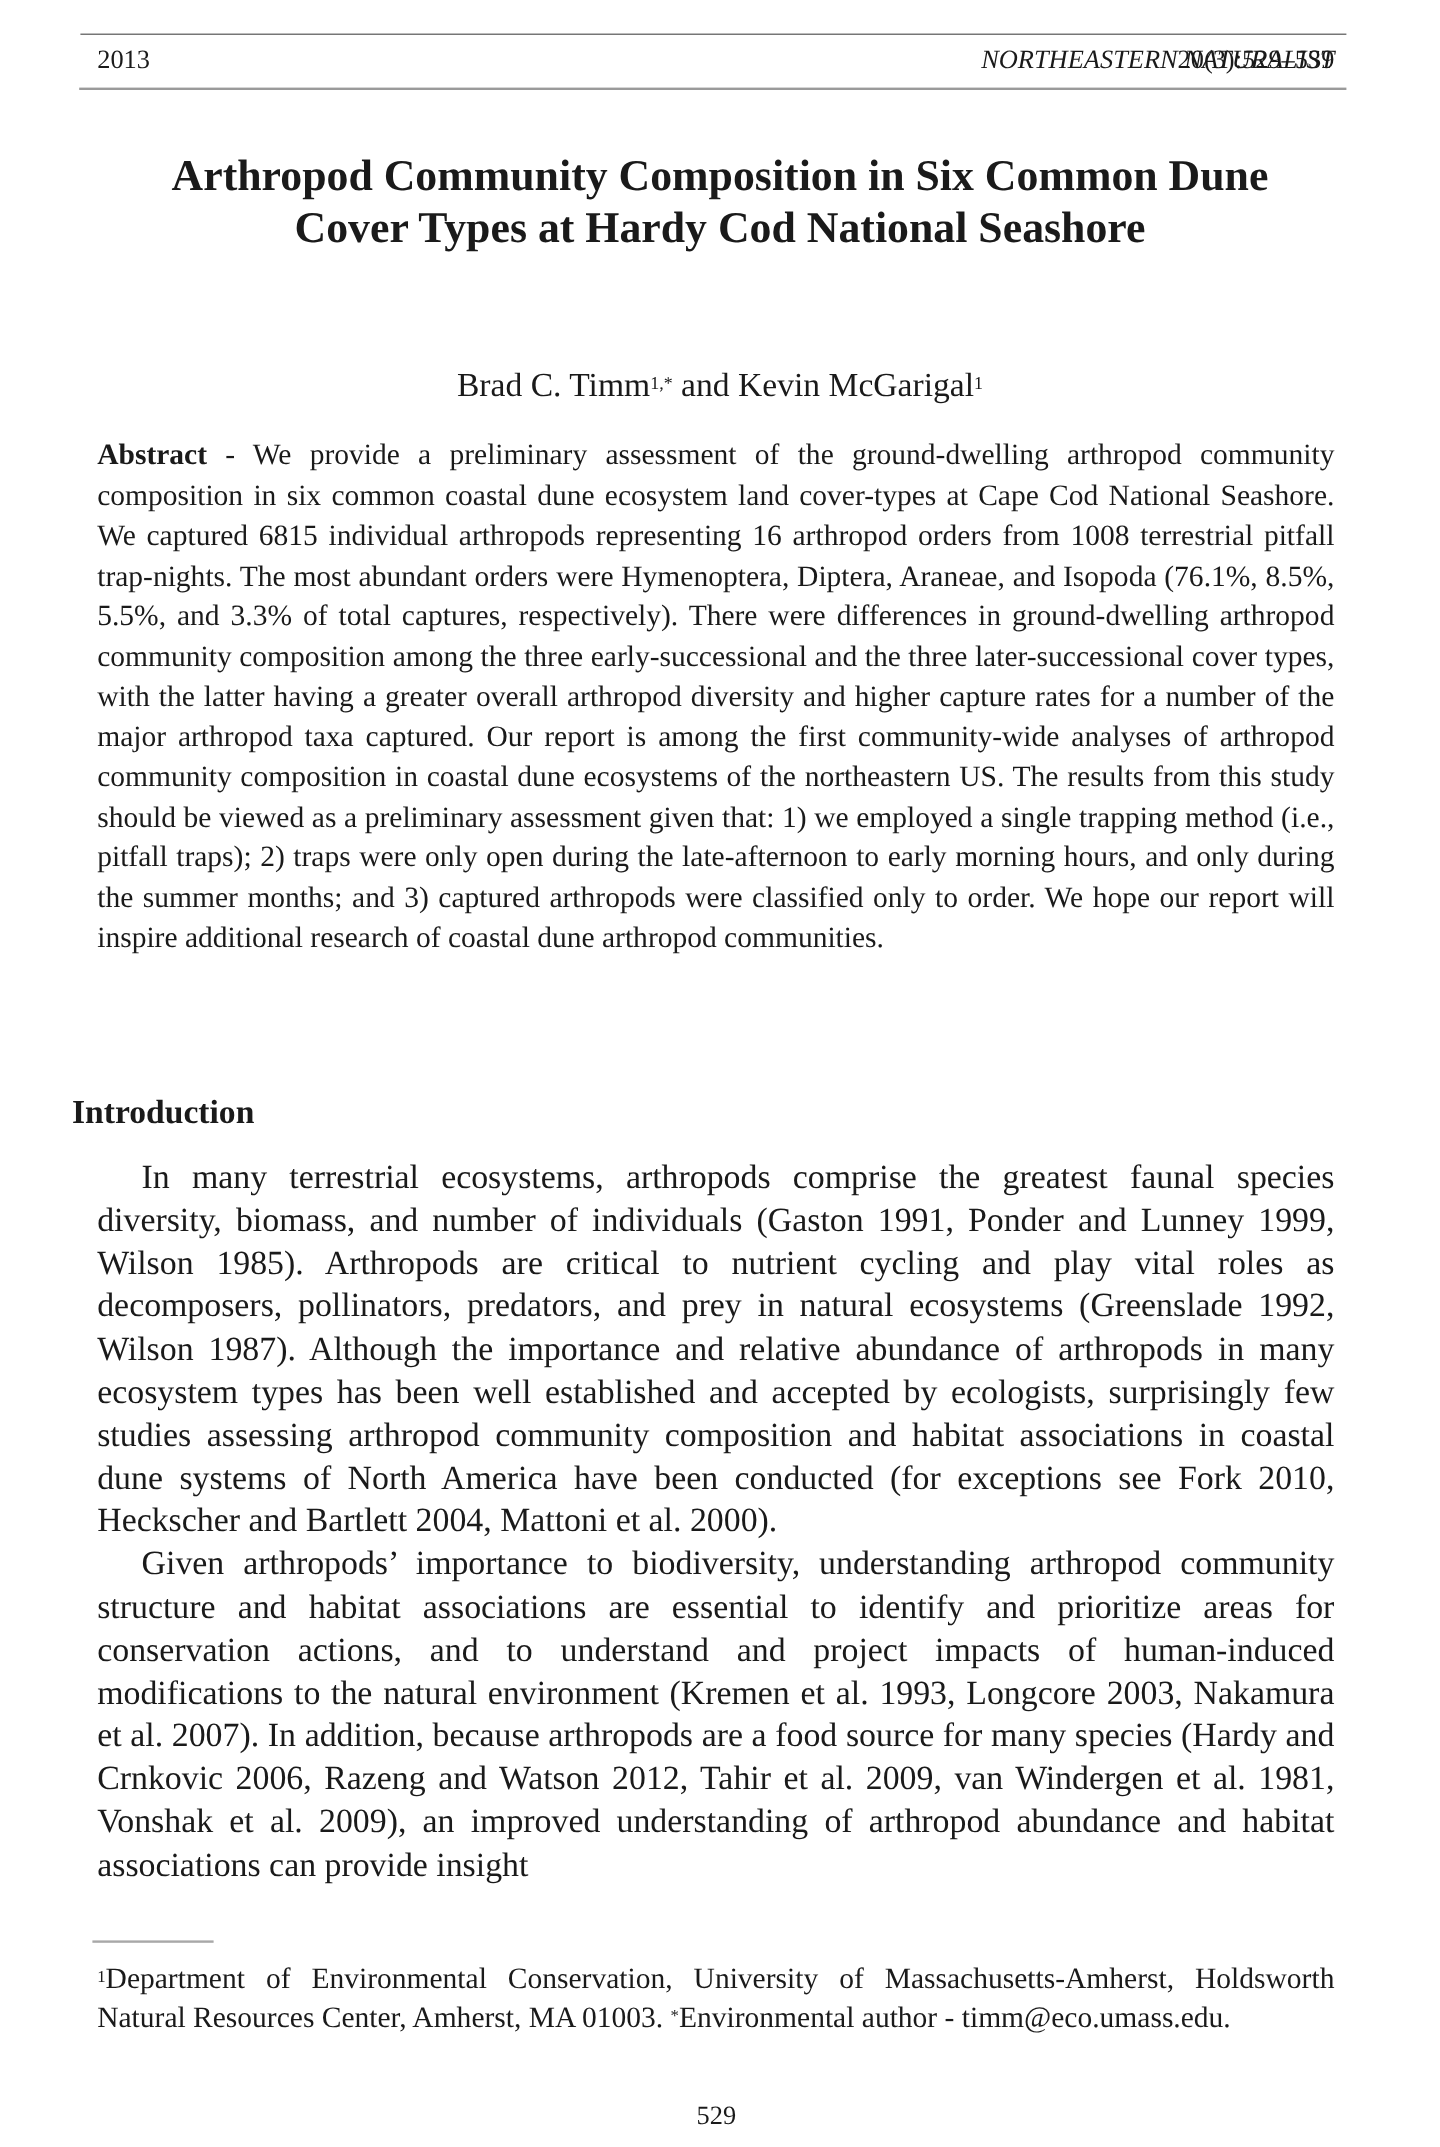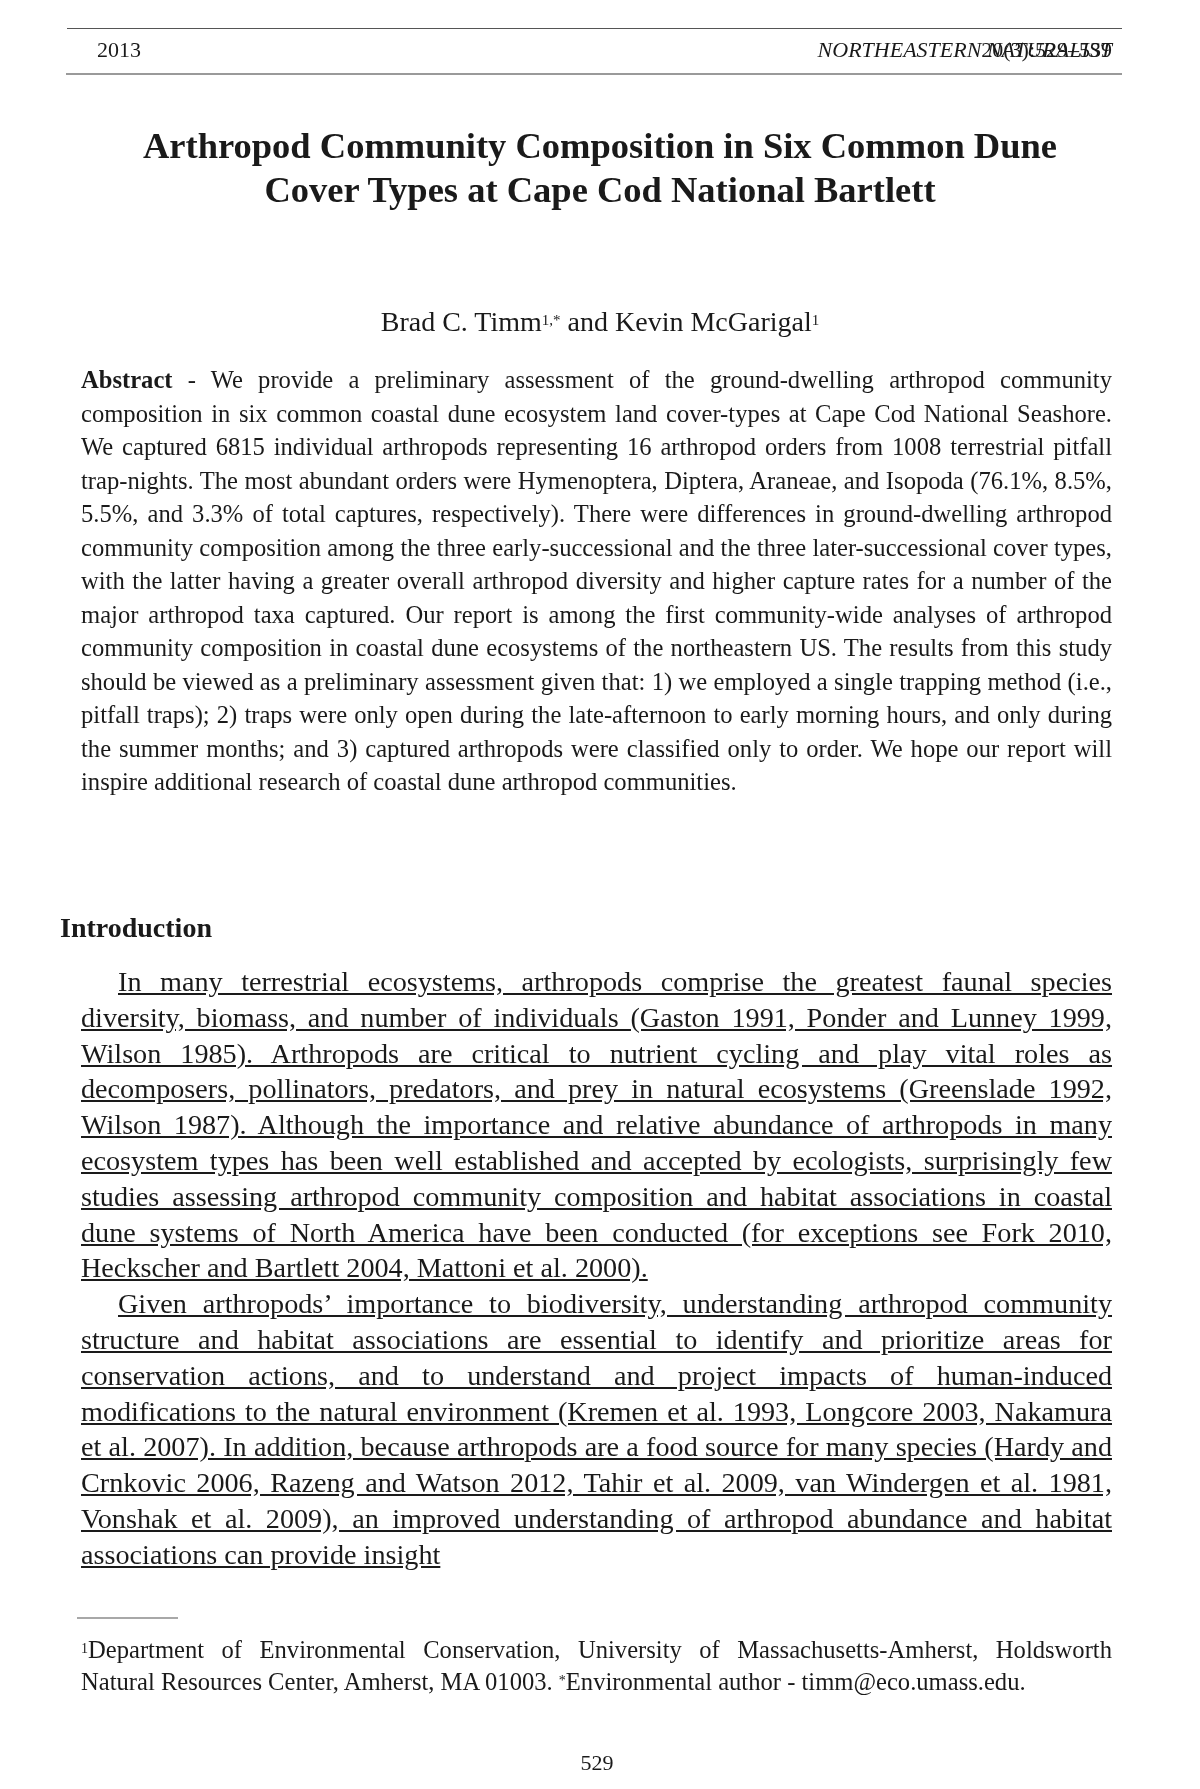--- a/index.html
+++ b/index.html
@@ -6,21 +6,21 @@
     body {
       width: 1200px; height: 1789px; position: relative; overflow: hidden;
       font-family: "Liberation Serif", "DejaVu Serif", serif; color: #1a1a1a;
     }
     .rule-top { position: absolute; left: 67px; width: 1055px; top: 28px; height: 0; border-top: 1.5px solid #555; }
     .rule-bot { position: absolute; left: 66px; width: 1056px; top: 73px; height: 0; border-top: 2px solid #9a9a9a; }
     .running-head {
       position: absolute; left: 81px; width: 1031px; top: 34px; height: 32px;
       font-size: 22px; line-height: 32px;
     }
-    .running-head .left { position: absolute; left: 0; top: 0; margin-left: 16px; }
+    .running-head .left { position: absolute; left: 0; top: 0; }
     .running-head .center { position: absolute; left: 0; right: 0; top: 0; text-align: right; font-style: italic; }
     .running-head .right { position: absolute; right: 0; top: 0; }
 
     .title {
       position: absolute; left: 60px; width: 1080px; top: 124px;
       text-align: center; font-weight: bold; font-size: 36.5px; line-height: 44px;
       margin: 0;
     }
     .title span { display: block; }
 
@@ -37,21 +37,21 @@
     }
     .abstract .label { font-weight: bold; }
 
     .section-heading {
       position: absolute; left: 60px; width: 1072px; top: 910px;
       font-weight: bold; font-size: 28px; line-height: 36px; margin: 0;
     }
 
     .body-text {
       position: absolute; left: 81px; width: 1031px; top: 964px;
-      font-size: 28.2px; line-height: 35.8px; text-align: justify; text-decoration: underline;
+      font-size: 28.2px; line-height: 35.8px; text-align: justify;
     }
     .body-text p { margin: 0; text-indent: 37px; }
 
     .fn-rule { position: absolute; left: 77px; width: 101px; top: 1617px; border-top: 2px solid #a8a8a8; }
     .footnote {
       position: absolute; left: 81px; width: 1031px; top: 1634px;
       font-size: 24.6px; line-height: 31.5px; text-align: justify;
     }
     .footnote sup { font-size: 14px; vertical-align: top; position: relative; top: -1px; }
 
@@ -66,21 +66,21 @@
 <div class="rule-top"></div>
 <div class="running-head">
   <span class="left">2013</span>
   <span class="center">NORTHEASTERN NATURALIST</span>
   <span class="right">20(3):529–539</span>
 </div>
 <div class="rule-bot"></div>
 
 <h1 class="title">
   <span>Arthropod Community Composition in Six Common Dune</span>
-  <span>Cover Types at Cape Cod National Bartlett</span>
+  <span>Cover Types at Hardy Cod National Seashore</span>
 </h1>
 
 <div class="authors"><span>Brad C. Timm</span><sup>1,*</sup><span> and </span><span>Kevin McGarigal</span><sup>1</sup></div>
 
 <p class="abstract"><span class="label">Abstract</span><span> - </span><span>We provide a preliminary assessment of the ground-dwelling arthropod community composition in six common coastal dune ecosystem land cover-types at Cape Cod National Seashore. We captured 6815 individual arthropods representing 16 arthropod orders from 1008 terrestrial pitfall trap-nights. The most abundant orders were Hymenoptera, Diptera, Araneae, and Isopoda (76.1%, 8.5%, 5.5%, and 3.3% of total captures, respectively). There were differences in ground-dwelling arthropod community composition among the three early-successional and the three later-successional cover types, with the latter having a greater overall arthropod diversity and higher capture rates for a number of the major arthropod taxa captured. Our report is among the first community-wide analyses of arthropod community composition in coastal dune ecosystems of the northeastern US. The results from this study should be viewed as a preliminary assessment given that: 1) we employed a single trapping method (i.e., pitfall traps); 2) traps were only open during the late-afternoon to early morning hours, and only during the summer months; and 3) captured arthropods were classified only to order. We hope our report will inspire additional research of coastal dune arthropod communities.</span></p>
 
 <h2 class="section-heading">Introduction</h2>
 
 <div class="body-text">
   <p>In many terrestrial ecosystems, arthropods comprise the greatest faunal species diversity, biomass, and number of individuals (Gaston 1991, Ponder and Lunney 1999, Wilson 1985). Arthropods are critical to nutrient cycling and play vital roles as decomposers, pollinators, predators, and prey in natural ecosystems (Greenslade 1992, Wilson 1987). Although the importance and relative abundance of arthropods in many ecosystem types has been well established and accepted by ecologists, surprisingly few studies assessing arthropod community composition and habitat associations in coastal dune systems of North America have been conducted (for exceptions see Fork 2010, Heckscher and Bartlett 2004, Mattoni et al. 2000).</p>

